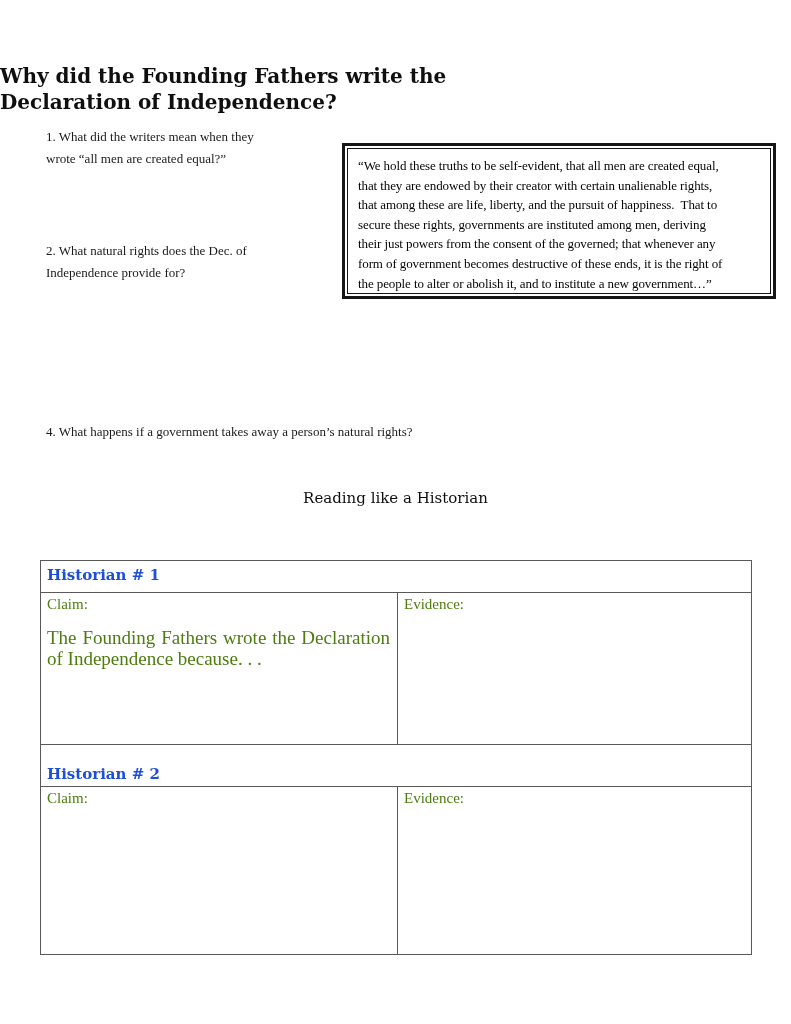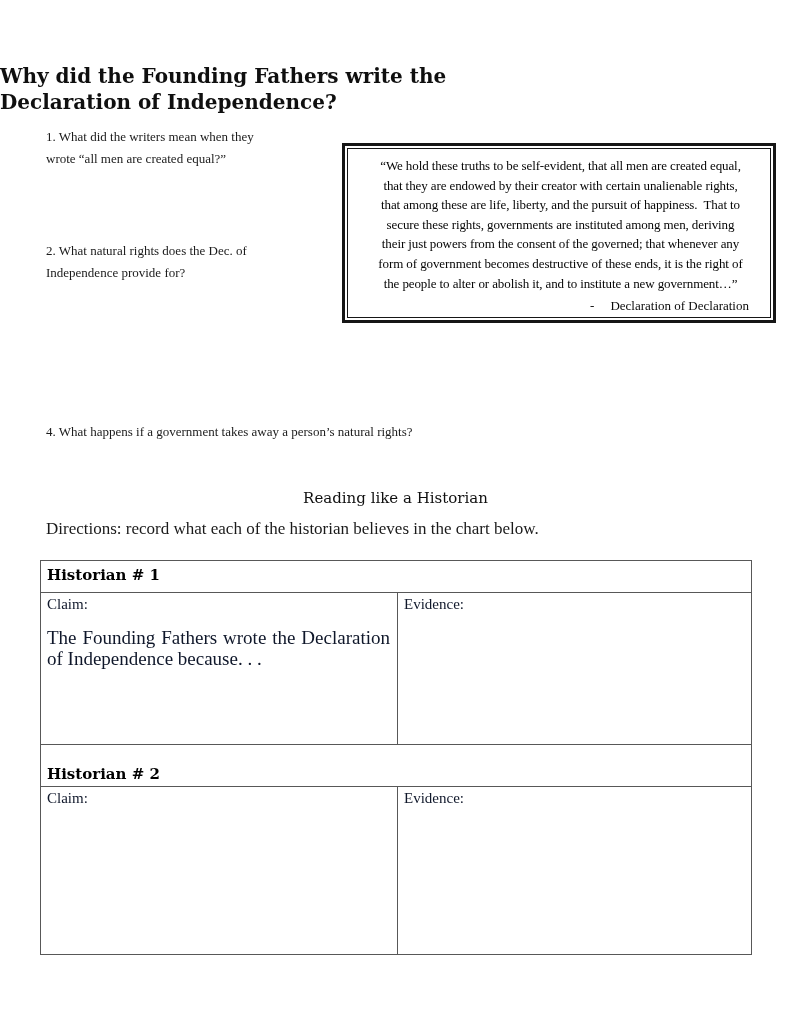--- a/index.html
+++ b/index.html
@@ -35,24 +35,23 @@
     font-size:13px;line-height:21.5px;
     white-space:pre-line;color:#1a1a1a;
   }
   .q1{left:46px;top:126px;width:310px;}
   .q2{left:46px;top:240px;width:310px;}
   .q3{left:46px;top:357px;width:600px;}
   .q4{left:46px;top:421px;width:640px;}
 
   
   .quote-outer{
-    left:342px;top:143px;width:434px;height:180px;
+    left:342px;top:143px;width:434px;height:156px;
     box-sizing:border-box;border:3px solid #161616;padding:2px;
     background:#ffffff;
-    text-align:center;
   }
   .quote-inner{
     box-sizing:border-box;width:100%;height:100%;
     border:1px solid #161616;
     padding:7px 7px 0 10px;overflow:hidden;
   }
   .quote-text{
     font-size:13px;line-height:19.6px;letter-spacing:-0.1px;
     white-space:pre-wrap;color:#050505;
   }
@@ -72,27 +71,27 @@
 
   
   .chart{
     left:40px;top:560px;width:711px;
     border-collapse:collapse;table-layout:fixed;
   }
   .chart td{
     border:1px solid #585858;
     vertical-align:top;
     padding:3px 6px;
-    font-size:15px;color:#0f172a;
+    font-size:15px;color:#4d7c0f;
     box-sizing:border-box;
   }
   .chart td.hdr{
     font-family:"DejaVu Serif", serif;
     font-weight:bold;font-size:15px;
-    padding-top:5px;color:#000000;
+    padding-top:5px;color:#1d4ed8;
   }
   .claim-prompt{
     margin:14px 0 0 0;
     text-align:justify;text-align-last:left;-moz-text-align-last:left;
     line-height:21px;font-size:19px;padding-right:1px;
   }
 </style>
 </head>
 <body>
 
@@ -118,21 +117,20 @@
 form of government becomes destructive of these ends, it is the right of
 the people to alter or abolish it, and to institute a new government…”</div>
       <div class="quote-attr">
         <span>-</span>
         <span>Declaration of Declaration</span>
       </div>
     </div>
   </div>
 
   <div class="abs section-heading">Reading like a Historian</div>
-  <div class="abs directions">Directions: record what each of the historian believes in the chart below.</div>
 
   <table class="abs chart">
     <colgroup>
       <col style="width:357px">
       <col style="width:354px">
     </colgroup>
     <tbody>
       <tr style="height:32px">
         <td colspan="2" class="hdr">Historian # 1</td>
       </tr>

